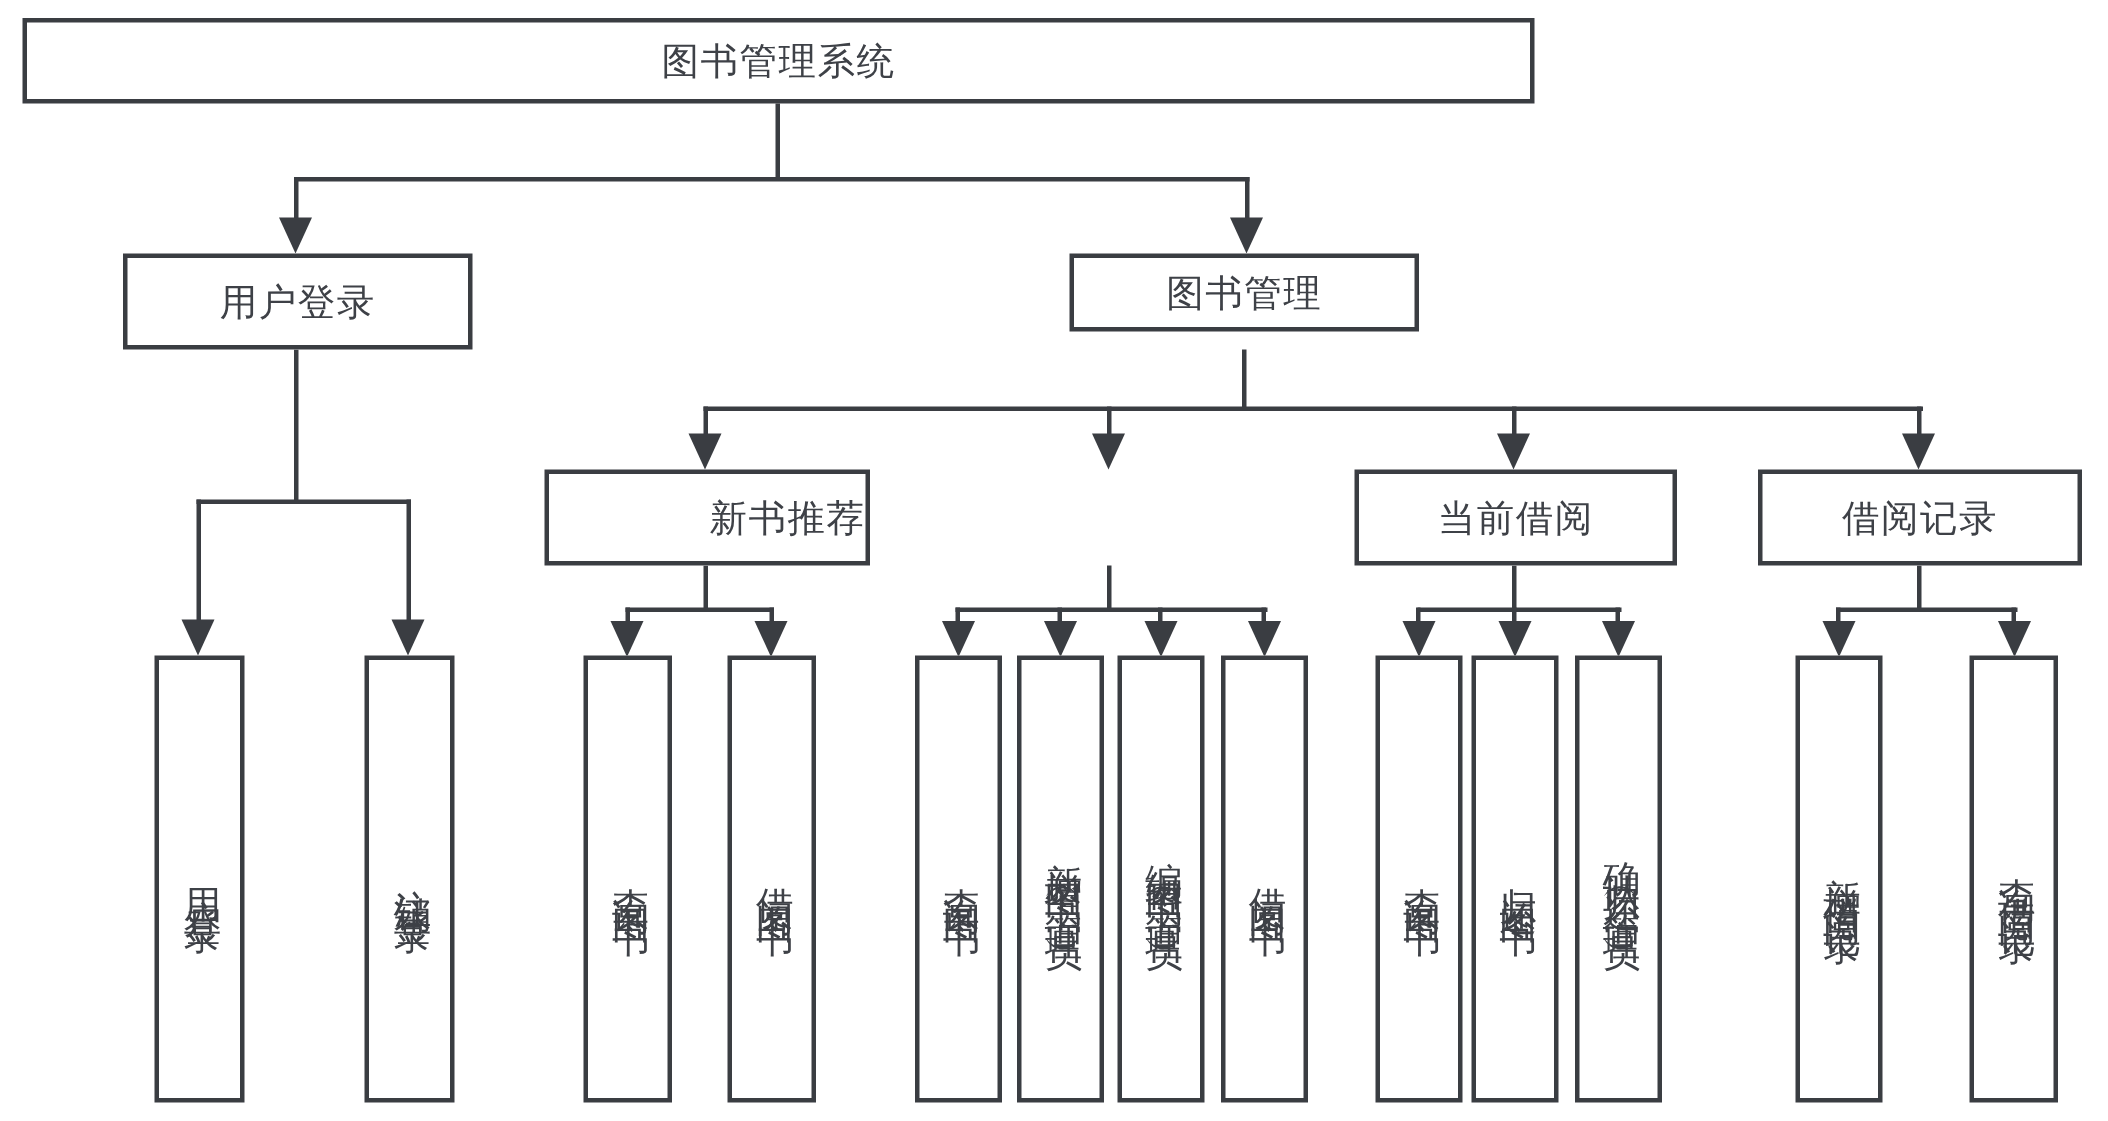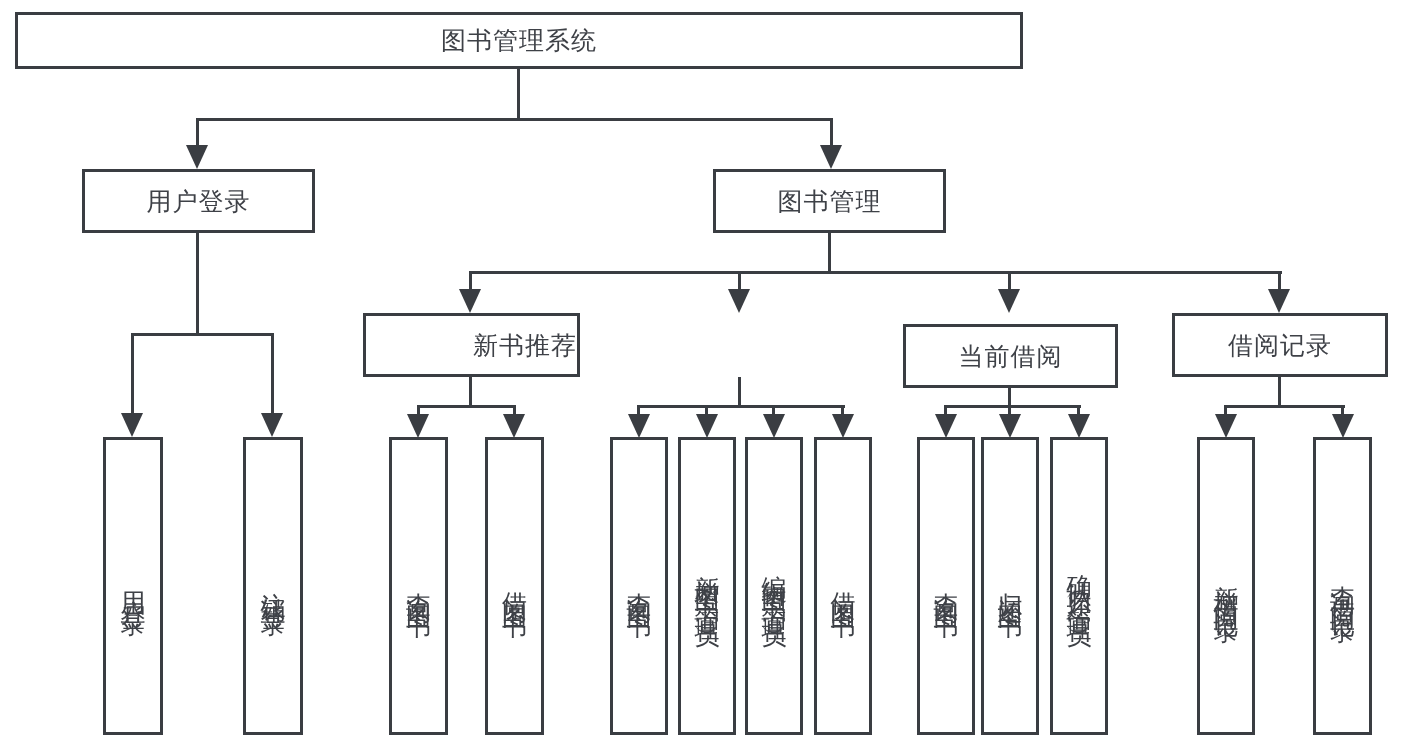--- a/index.html
+++ b/index.html
@@ -4,21 +4,21 @@
 <style>
   :root {
     --line: #3a3d42;
     --text: #3e4147;
     --wm: #bcbcbc;
     --bg: #ffffff;
   }
   html,body { margin:0; padding:0; background:var(--bg); }
   .canvas {
     position:relative; width:1405px; height:747px; background:var(--bg);
-    font-family:Liberation Serif, serif; overflow:hidden;
+    font-family:Liberation Mono, monospace; overflow:hidden;
   }
   .box {
     position:absolute; box-sizing:border-box; background:#fff;
     border:3px solid var(--line); color:var(--text);
     display:flex; align-items:center; justify-content:center;
     font-size:25px; letter-spacing:1px; white-space:nowrap;
   }
   .vbox {
     writing-mode:vertical-rl; text-orientation:mixed;
     letter-spacing:7px; font-size:25px; line-height:1;
@@ -100,28 +100,28 @@
   <div class="vline" style="left:1341px; top:405px; height:11px;"></div>
   <div class="arrow" style="left:1332px; top:414px;"></div>
 
   <div class="box" style="left:15px; top:12px; width:1008px; height:57px;">
     <span>图书管理系统</span>
   </div>
 
   <div class="box" style="left:82px; top:169px; width:233px; height:64px;">
     <span>用户登录</span>
   </div>
-  <div class="box" style="left:713px; top:169px; width:233px; height:64px;">
+  <div class="box" style="left:713px; top:169px; width:233px; height:52px;">
     <span>图书管理</span>
   </div>
 
   <div class="box" style="left:363px; top:313px; width:217px; height:64px;justify-content:flex-end;">
     <span>新书推荐</span>
   </div>
-  <div class="box" style="left:903px; top:313px; width:215px; height:64px;margin-top:11px;">
+  <div class="box" style="left:903px; top:313px; width:215px; height:64px;">
     <span>当前借阅</span>
   </div>
   <div class="box" style="left:1172px; top:313px; width:216px; height:64px;">
     <span>借阅记录</span>
   </div>
 
   <div class="box vbox" style="left:103px; top:437px; width:60px; height:298px;">
     <span>用户登录</span>
   </div>
   <div class="box vbox" style="left:243px; top:437px; width:60px; height:298px;">

